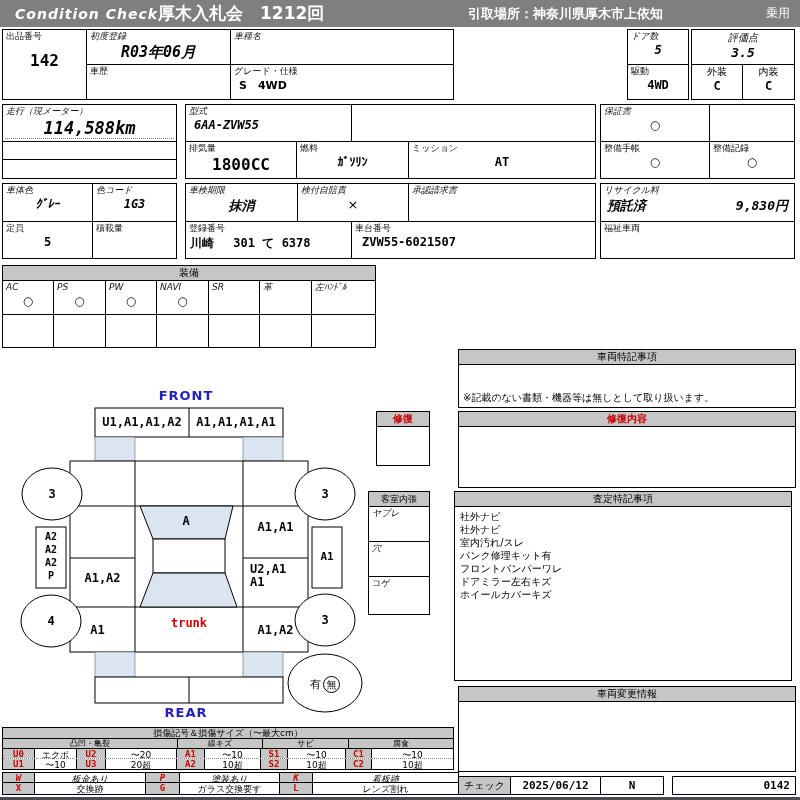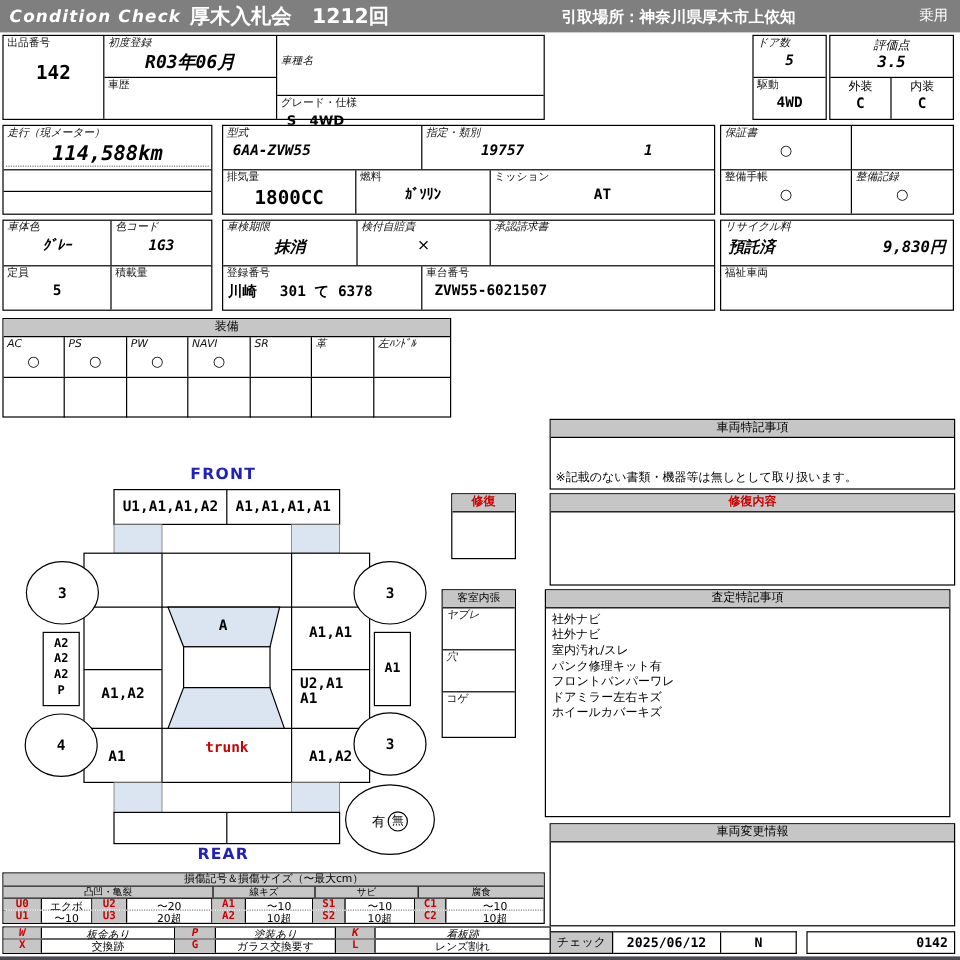--- a/index.html
+++ b/index.html
@@ -16,21 +16,21 @@
   .row { display:flex; }
   .cell { position:relative; }
   .panel { position:absolute; border:1px solid #000; background:#fff; }
   .items { font-size:10px; line-height:13px; padding:3px 5px; white-space:pre-line; }
   .pre { white-space:pre-line; }
   .red { color:#c00; }
   .blue { color:#2222bb; }
   .circle-mark { font-size:12px; }
   
   #topbar { position:absolute; left:0; top:0; width:800px; height:27px; background:#7f7f7f; color:#fff; display:flex; align-items:center; }
-  #brand { font-style:italic; font-weight:bold; font-size:14px; margin-left:8px; width:150px; letter-spacing:1px; }
+  #brand { font-style:italic; font-weight:bold; font-size:14px; margin-left:8px; width:150px; letter-spacing:1px;text-align:right; }
   #sheet-title { font-size:17px; font-weight:bold; width:310px; }
   #pickup { font-size:13px; font-weight:bold; flex:1; }
   #usage { font-size:12px; margin-right:10px; }
   
   .lg-code { background:#c6c6c6; color:#c00; font-weight:bold; font-family:"DejaVu Sans Mono","Liberation Mono",monospace; text-align:center; font-size:9px; }
   .lg-val { text-align:center; font-size:9px; }
   .dotted { border-bottom:1px dotted #888; }
   .wheel-num { font-family:"DejaVu Sans Mono","Liberation Mono",monospace; font-weight:bold; font-size:12px; text-align:center; }
   .diag-code { font-family:"DejaVu Sans Mono","Liberation Mono",monospace; font-weight:bold; font-size:12px; text-align:center; }
   .circled-no { display:inline-block; width:17px; height:17px; line-height:15px; border:1px solid #000; border-radius:50%; font-size:10px; text-align:center; margin-left:2px; }
@@ -54,21 +54,21 @@
     </div>
     <div style="width:144px;" class="br">
       <div class="cell bb" style="height:35px;">
         <span class="lbl">初度登録</span>
         <div class="val ctr" style="font-size:15px;">R03年06月</div>
       </div>
       <div class="cell" style="height:34px;">
         <span class="lbl">車歴</span>
       </div>
     </div>
-    <div style="flex:1;margin-top:15px;">
+    <div style="flex:1;">
       <div class="cell bb" style="height:35px;">
         <span class="lbl">車種名</span>
       </div>
       <div class="cell" style="height:34px;">
         <span class="lbl">グレード・仕様</span>
         <div style="font-size:11px; font-weight:bold; padding-left:8px;">S　4WD</div>
       </div>
     </div>
   </div>
 
@@ -108,27 +108,20 @@
     <div class="cell bb" style="height:18px;"></div>
     <div class="cell" style="height:17px;"></div>
   </div>
 
   <div class="box" style="left:185px; top:104px; width:411px; height:75px;">
     <div class="row bb" style="height:37px;">
       <div class="cell br" style="width:166px;">
         <span class="lbl">型式</span>
         <div class="val" style="font-size:12px; padding-left:8px;">6AA-ZVW55</div>
       </div>
-      <div class="cell" style="flex:1;">
-        <span class="lbl">指定・類別</span>
-        <div class="row val" style="font-size:12px;">
-          <span style="width:55%; text-align:center;">19757</span>
-          <span style="width:45%; text-align:center;">1</span>
-        </div>
-      </div>
     </div>
     <div class="row" style="height:36px;">
       <div class="cell br" style="width:111px;">
         <span class="lbl">排気量</span>
         <div class="val ctr" style="font-size:16px;">1800CC</div>
       </div>
       <div class="cell br" style="width:112px;">
         <span class="lbl">燃料</span>
         <div class="val ctr" style="font-size:12px;">ｶﾞｿﾘﾝ</div>
       </div>
@@ -145,21 +138,21 @@
         <span class="lbl">保証書</span>
         <div class="ctr circle-mark">○</div>
       </div>
       <div class="cell" style="flex:1;"></div>
     </div>
     <div class="row" style="height:36px;">
       <div class="cell br" style="width:109px;">
         <span class="lbl">整備手帳</span>
         <div class="ctr circle-mark">○</div>
       </div>
-      <div class="cell" style="flex:1;font-style:italic;">
+      <div class="cell" style="flex:1;">
         <span class="lbl">整備記録</span>
         <div class="ctr circle-mark">○</div>
       </div>
     </div>
   </div>
 
   <div class="box" style="left:2px; top:183px; width:175px; height:76px;">
     <div class="row bb" style="height:38px;">
       <div class="cell br" style="width:90px;">
         <span class="lbl">車体色</span>

